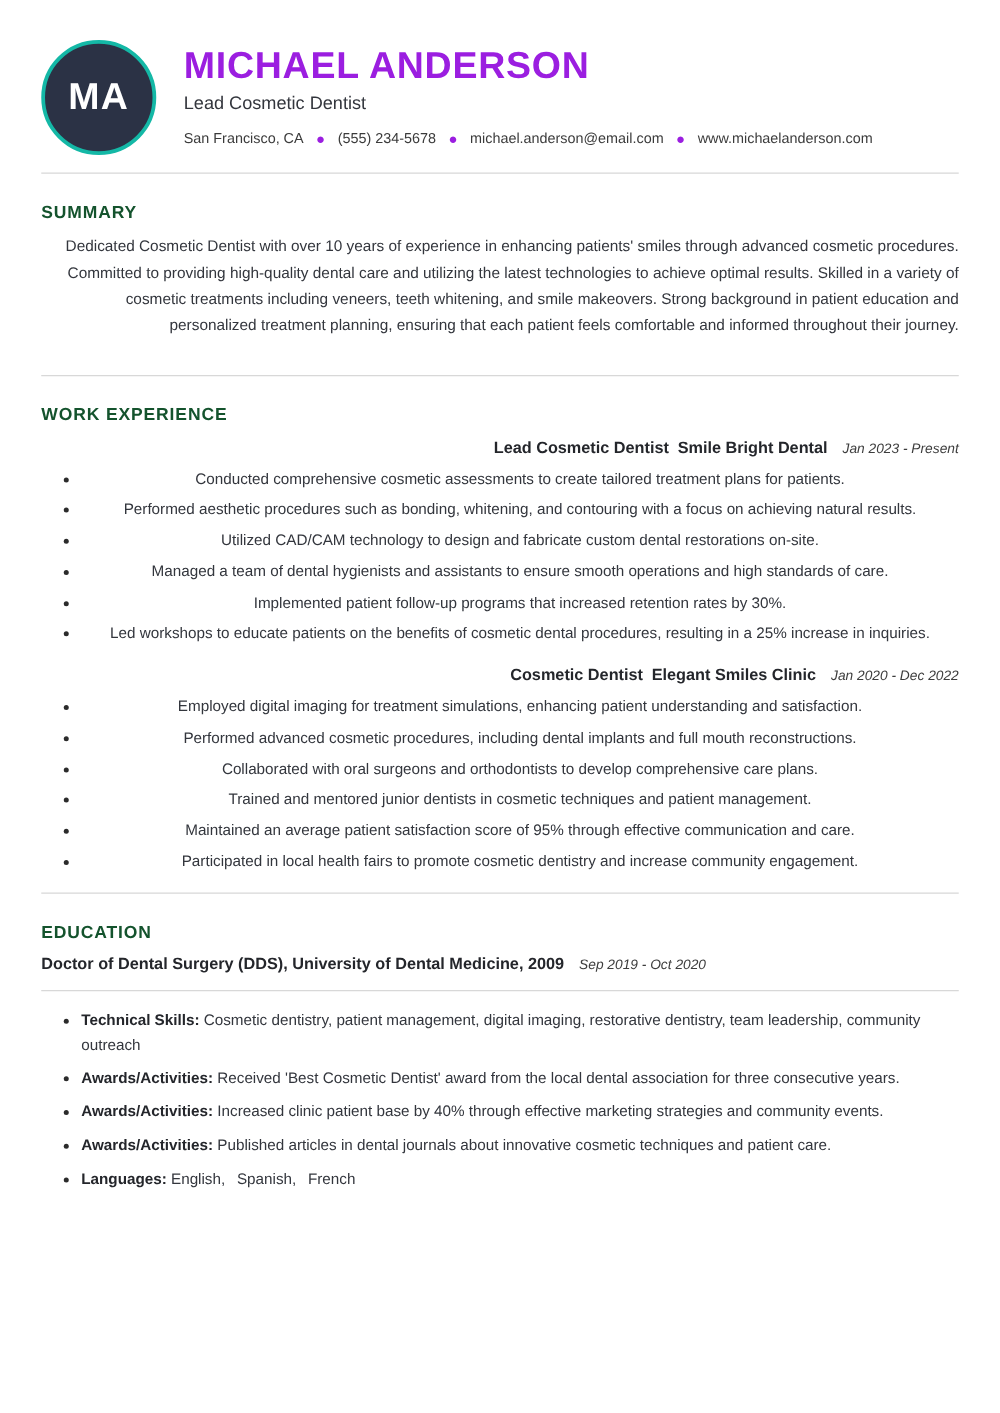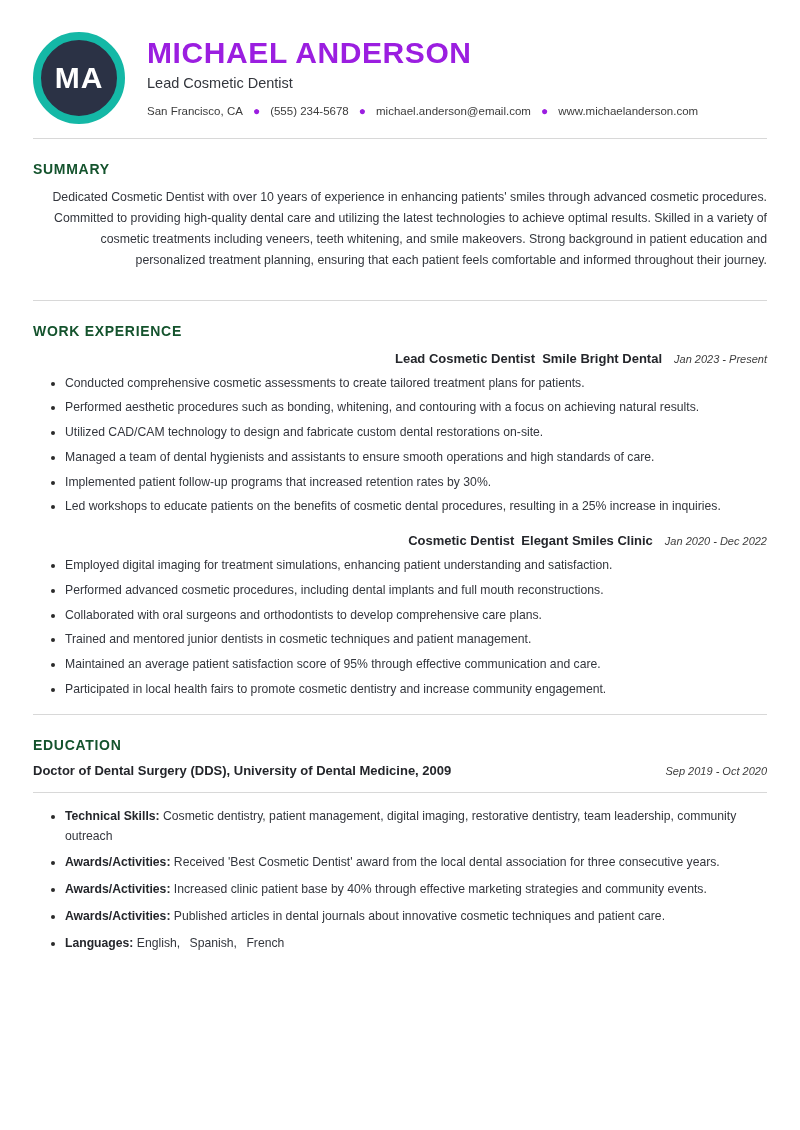--- a/index.html
+++ b/index.html
@@ -27,21 +27,21 @@
   .header {
     display: flex;
     align-items: flex-start;
     padding-bottom: 14px;
   }
   .avatar {
     width: 92px;
     height: 92px;
     border-radius: 50%;
     background: #2b3245;
-    border: 8px solid #14b8a6;
+    border: 3px solid #14b8a6;
     color: #ffffff;
     display: flex;
     align-items: center;
     justify-content: center;
     font-size: 30px;
     font-weight: bold;
     letter-spacing: 1px;
     flex: 0 0 auto;
     margin-top: 2px;
   }
@@ -128,20 +128,21 @@
     font-size: 11px;
     font-style: italic;
     color: #3d3d3d;
     white-space: nowrap;
     padding-left: 12px;
   }
   ul.bullets {
     margin: 0 0 14px 0;
     padding-left: 22px;
     list-style: none;
+    text-align: center;
   }
   ul.bullets li {
     position: relative;
     font-size: 12.2px;
     line-height: 1.62;
     color: #33363d;
     margin-bottom: 5px;
     padding-left: 10px;
   }
   ul.bullets li::before {
@@ -151,21 +152,20 @@
     top: 8px;
     width: 4px;
     height: 4px;
     border-radius: 50%;
     background: #2b2b2b;
   }
 
   
   .edu-head {
     display: flex;
-    justify-content: space-between;
     align-items: baseline;
     margin-bottom: 14px;
   }
   .edu-title {
     font-size: 13px;
     font-weight: bold;
     color: #24262b;
   }
 
   

